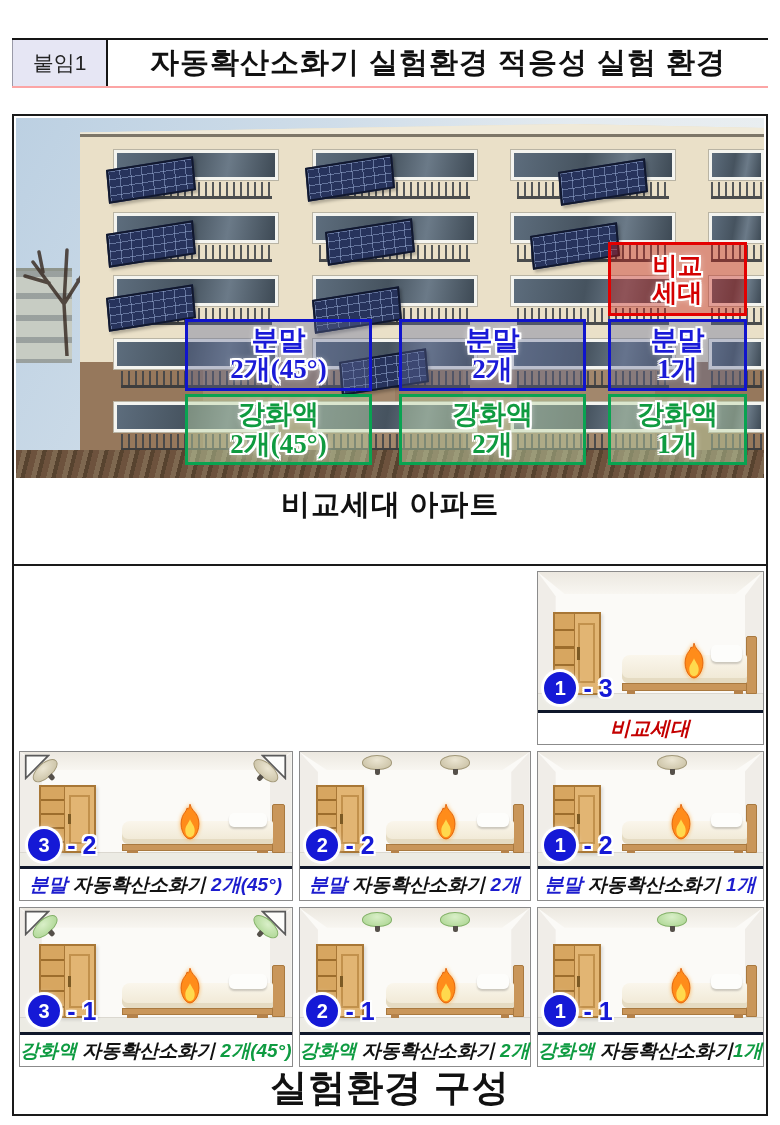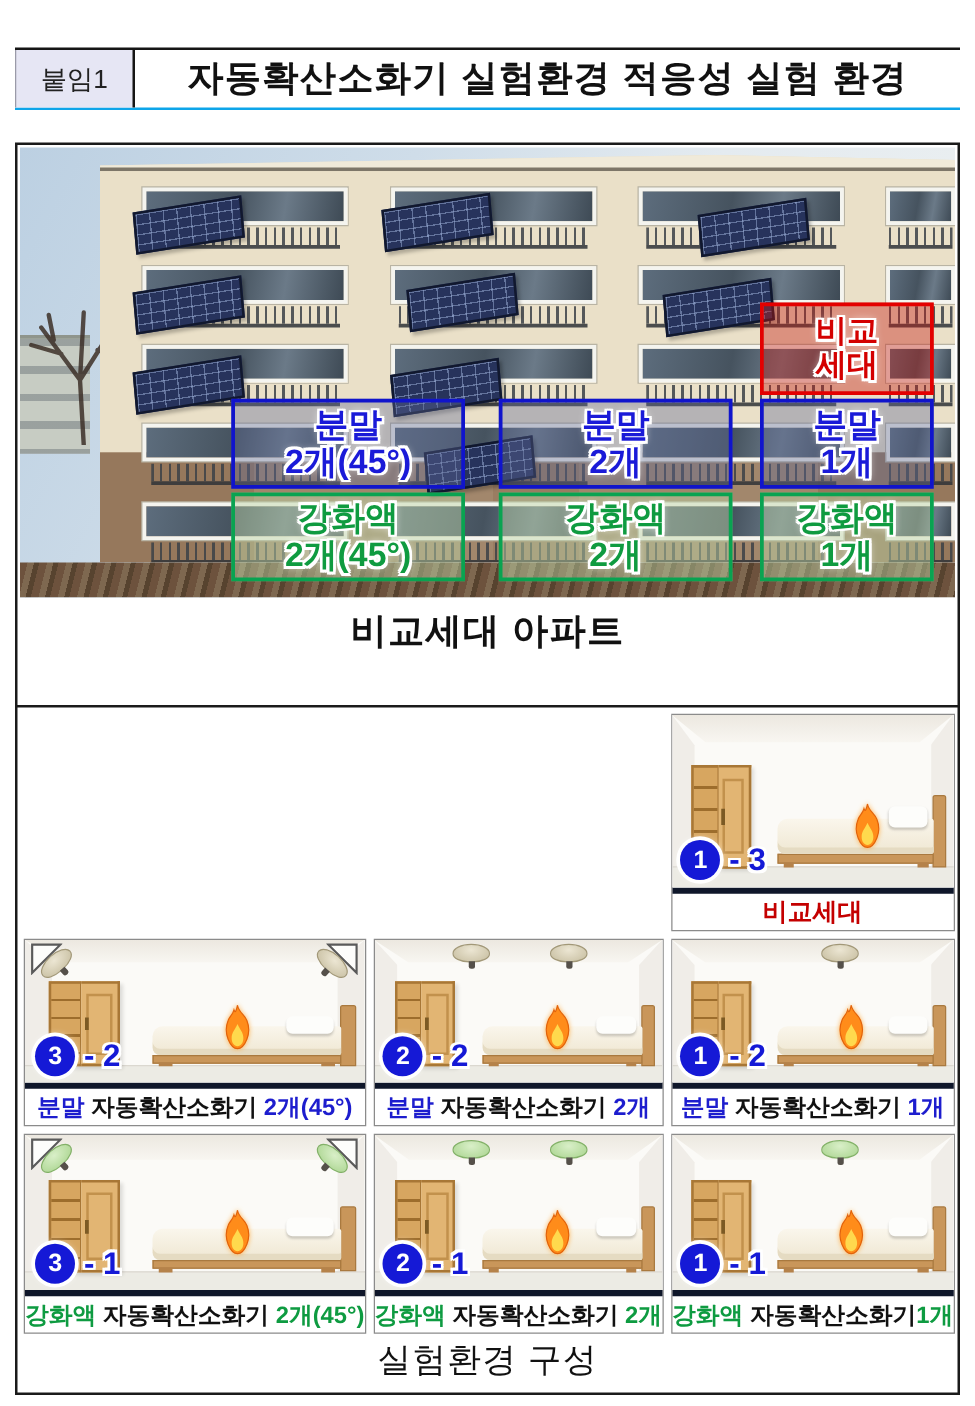--- a/index.html
+++ b/index.html
@@ -3,29 +3,29 @@
 <meta charset="utf-8">
 <style>
   * { margin:0; padding:0; box-sizing:border-box; }
   html,body { background:#fff; }
   body {
     width:780px; height:1125px; position:relative; overflow:hidden;
     font-family:"Liberation Sans","DejaVu Sans",sans-serif; color:#111;
   }
   
   .header { position:absolute; left:12px; right:12px; top:38px; height:50px;
-    border-top:2px solid #151515; border-bottom:2px solid #0ea5e9; display:flex; }
+    border-top:2px solid #151515; border-bottom:2px solid #fca5a5; display:flex; }
   .tagbox { width:96px; background:#e6e6f4; border-left:1px solid #9a9aa8;
     border-right:2px solid #151515; display:flex; align-items:center; justify-content:center;
     font-size:21px; color:#222; }
   .titlebox { flex:1; display:flex; align-items:center; justify-content:center;
     font-size:29px; font-weight:800; letter-spacing:1px; }
   
   .fig { position:absolute; left:12px; right:12px; border:2px solid #1a1a1a; background:#fff; }
-  .fig1 { top:114px; height:480px; padding:2px; }
+  .fig1 { top:114px; height:480px; padding:2px;font-family:Liberation Serif, serif; }
   .figcap { height:54px; display:flex; align-items:center; justify-content:center;
     font-size:29px; font-weight:800; letter-spacing:1px; }
   
   .photo { position:relative; width:100%; height:360px; overflow:hidden;
     background:linear-gradient(118deg,#bcd0e2 0%,#cfdde9 34%,#e4ebf0 60%,#eef1f1 100%); }
   .neighbor { position:absolute; left:0; top:150px; width:56px; height:95px;
     background:#c7ccc3; border-top:3px solid #8f958c;
     background-image:repeating-linear-gradient(180deg,rgba(70,80,90,.35) 0 6px,transparent 6px 22px); }
   .tree { position:absolute; left:-6px; top:118px; width:110px; height:120px; opacity:.85; }
   .facade { position:absolute; left:64px; top:6px; right:0; bottom:28px;
@@ -108,26 +108,26 @@
     margin-left:-2px; background:#55504a; border-radius:0 0 2px 2px; }
   .dome.green { background:radial-gradient(ellipse at 50% 30%,#d9efc8,#a9d48e); border-color:#83b168; }
   .ext1 { left:53%; top:3%; } .ext2a { left:27%; top:3%; } .ext2b { left:61%; top:3%; }
   .cmount { position:absolute; top:2%; width:34px; height:34px; }
   .cmount.cl { left:1.5%; } .cmount.cr { right:1.5%; }
   .tri { position:absolute; top:0; width:26px; height:26px; }
   .cmount.cl .tri { left:0; } .cmount.cr .tri { right:0; }
   .cmount .dome { top:9px; }
   .cmount.cl .dome { left:6px; transform:rotate(-42deg); }
   .cmount.cr .dome { right:6px; transform:rotate(42deg); }
-  .cellcap { border-top:5px solid #0f172a; height:34px; display:flex; align-items:center;
-    justify-content:center; font-size:19px; font-weight:800; white-space:pre; }
+  .cellcap { border-top:3px solid #0f172a; height:34px; display:flex; align-items:center;
+    justify-content:center; font-size:19px; font-weight:800; white-space:pre;font-style:italic; }
   .c-blue { color:#1d1dce; } .c-green { color:#0e9b41; } .c-black { color:#111; }
   .c-red { color:#c40000; font-size:20px; }
   .fig2title { height:42px; display:flex; align-items:center; justify-content:center;
-    font-size:27px; font-weight:400; letter-spacing:1px; }
+    font-size:37px; font-weight:700; letter-spacing:1px; }
 </style>
 </head>
 <body>
 
 <div class="header">
   <div class="tagbox">붙임1</div>
   <div class="titlebox">자동확산소화기 실험환경 적응성 실험 환경</div>
 </div>
 
 <div class="fig fig1">

